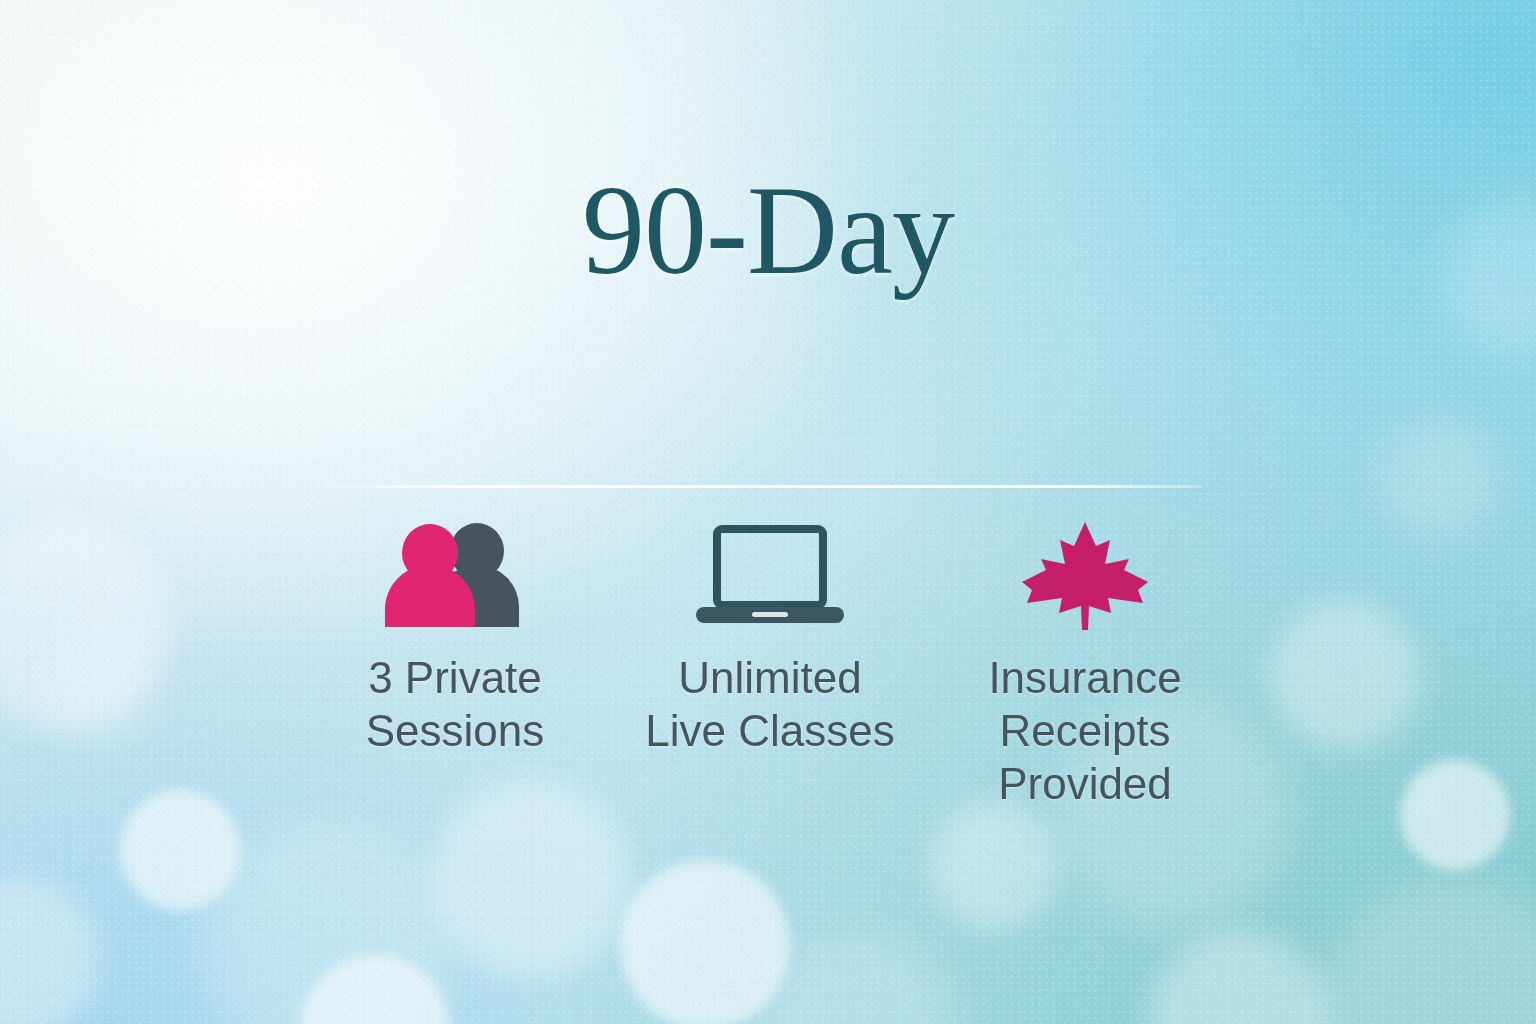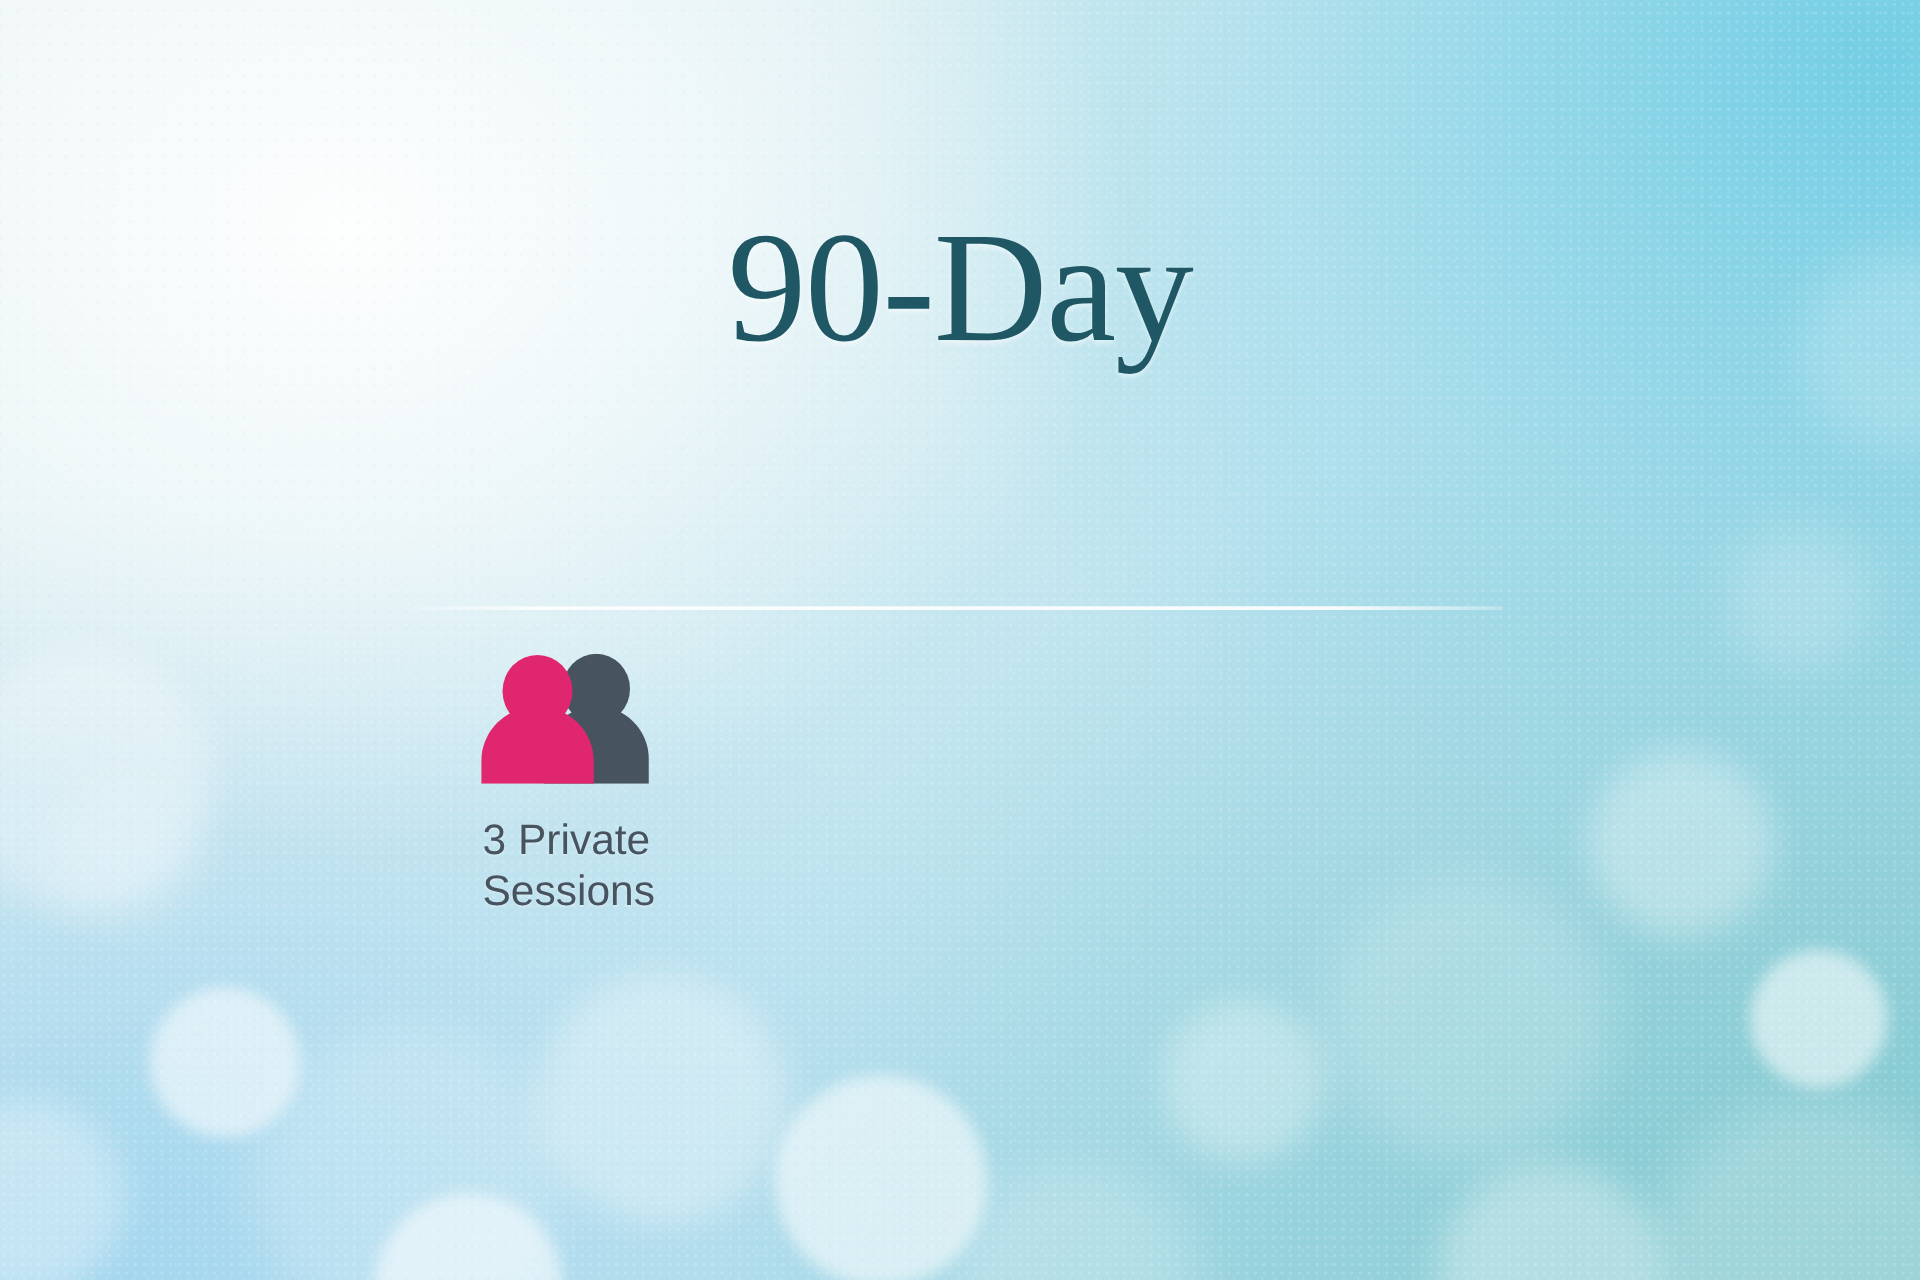--- a/index.html
+++ b/index.html
@@ -120,22 +120,23 @@
     align-items: center;
   }
   .feature-icon {
     height: 110px;
     display: flex;
     align-items: center;
     justify-content: center;
   }
   .feature-label {
     margin-top: 22px;
+    text-align: center;
     font-family: "Liberation Sans", sans-serif;
-    font-size: 34px;
+    font-size: 44px;
     line-height: 1.20;
     color: #47545f;
     white-space: pre-line;
     text-shadow: 0 1px 2px rgba(255,255,255,0.45);
   }
 </style>
 </head>
 <body>
 
 <div id="poster">
@@ -180,17 +181,49 @@
             <path d="M50 104 L50 84 A42 42 0 0 1 134 84 L134 104 Z" fill="#47545f"></path>
 
             <ellipse cx="45" cy="30" rx="28" ry="29" fill="#e0266f"></ellipse>
             <path d="M0 104 L0 86 A45 44 0 0 1 90 86 L90 104 Z" fill="#e0266f"></path>
           </svg>
         </div>
         <div class="feature-label">3 Private
 Sessions</div>
       </div>
 
-
+      <div class="feature">
+        <div class="feature-icon">
+          <svg width="156" height="104" viewBox="0 0 156 104" xmlns="http://www.w3.org/2000/svg">
+
+            <rect x="25" y="6" width="106" height="76" rx="5" ry="5" fill="none" stroke="#2e5560" stroke-width="8"></rect>
+
+            <rect x="4" y="84" width="148" height="16" rx="8" ry="8" fill="#3c5662"></rect>
+
+            <rect x="60" y="89" width="36" height="5" rx="2.5" ry="2.5" fill="#d9e7ea"></rect>
+          </svg>
+        </div>
+        <div class="feature-label">Unlimited
+Live Classes</div>
+      </div>
+
+      <div class="feature">
+        <div class="feature-icon">
+          <svg width="126" height="110" viewBox="0 0 126 110" xmlns="http://www.w3.org/2000/svg">
+            <path fill="#c51f6b" d="M63 2
+              L74 26 L88 20 L83 44
+              L107 39 L102 50 L126 62
+              L116 70 L121 83
+              L86 78 L89 93 L67 86
+              L66 110 L60 110 L59 86
+              L37 93 L40 78 L5 83
+              L10 70 L0 62 L24 50 L19 39
+              L43 44 L38 20 L52 26 Z"></path>
+          </svg>
+        </div>
+        <div class="feature-label">Insurance
+Receipts
+Provided</div>
+      </div>
 
     </div>
   </div>
 </div>
 
 </body></html>

